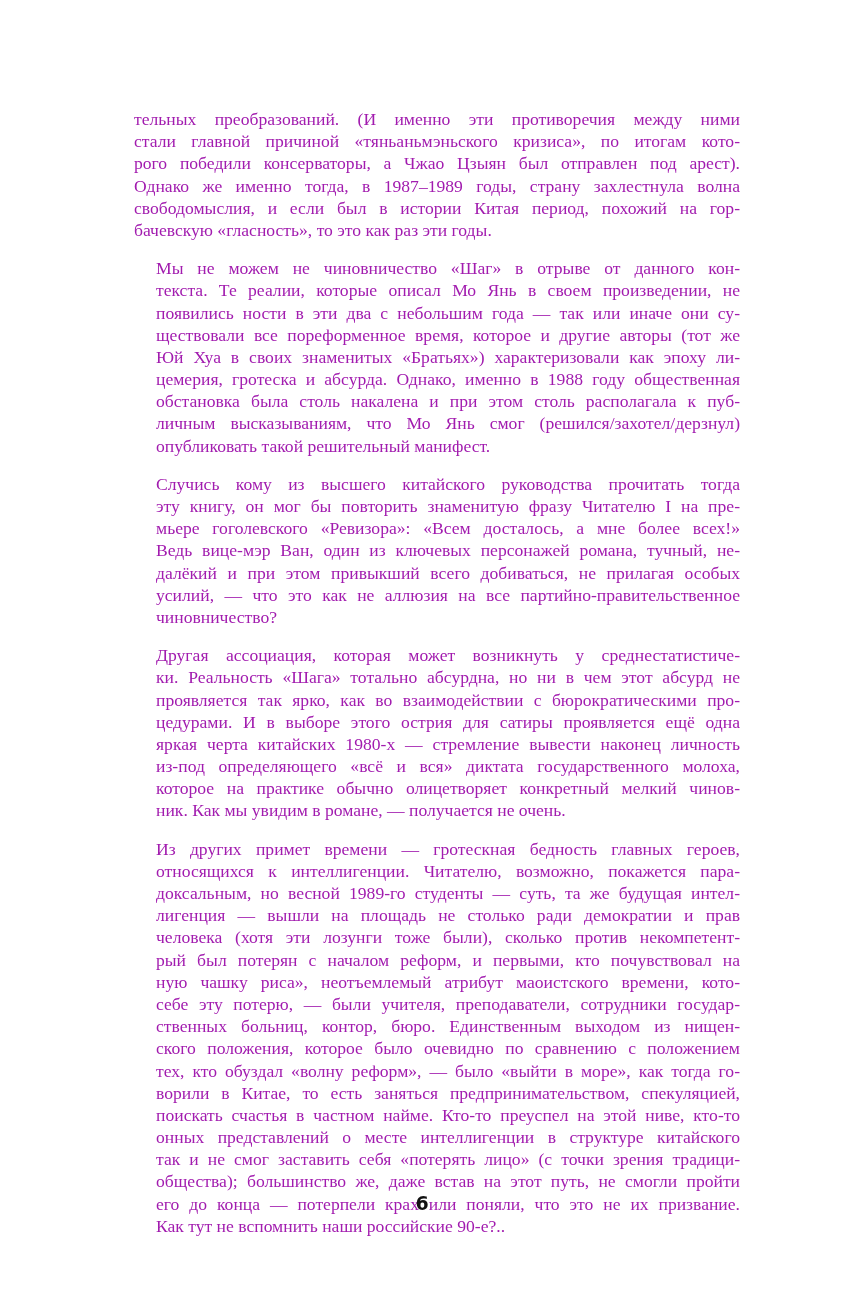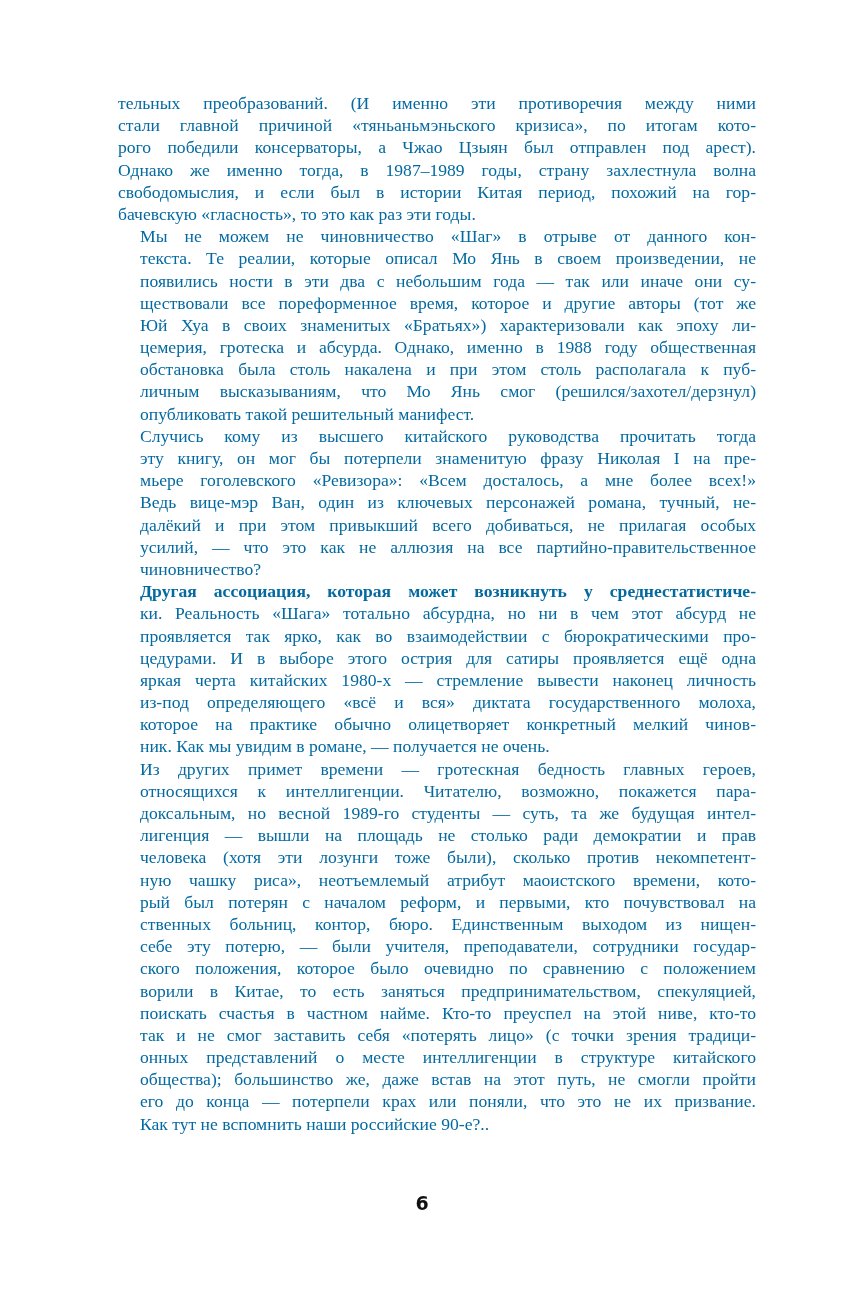--- a/index.html
+++ b/index.html
@@ -2,23 +2,23 @@
 <html><head>
 <meta charset="utf-8">
 <style>
   html, body { margin:0; padding:0; background:#ffffff; }
   body { width:844px; height:1311px; position:relative; overflow:hidden; }
   .page { position:absolute; left:118px; top:92px; width:638px; }
   .para {
     font-family: "Liberation Serif", "DejaVu Serif", serif;
     font-size: 17.6px;
     line-height: 22.2px;
-    color:#0369a1;
+    color:#a21caf;
     text-align: justify;
-    margin:0;
+    margin:16px;
     hyphens: manual;
   }
   .para.indent { text-indent: 22px; }
   .line { display:block; text-align: justify; text-align-last: justify; white-space: nowrap; height:22.2px; overflow:visible; }
   .line.last { text-align-last: left; }
   .page-number {
     position:absolute; left:0; width:844px; top:1192px; text-align:center;
     font-family: "DejaVu Sans", sans-serif; font-size:19px; font-weight:bold; color:#111;
   }
 </style>
@@ -40,51 +40,52 @@
       <span class="line">появились ности в эти два с небольшим года — так или иначе они су-</span>
       <span class="line">ществовали все пореформенное время, которое и другие авторы (тот же</span>
       <span class="line">Юй Хуа в своих знаменитых «Братьях») характеризовали как эпоху ли-</span>
       <span class="line">цемерия, гротеска и абсурда. Однако, именно в 1988 году общественная</span>
       <span class="line">обстановка была столь накалена и при этом столь располагала к пуб-</span>
       <span class="line">личным высказываниям, что Мо Янь смог (решился/захотел/дерзнул)</span>
       <span class="line last">опубликовать такой решительный манифест.</span>
     </div>
   <div class="para indent">
       <span class="line" style="text-indent: 22px;">Случись кому из высшего китайского руководства прочитать тогда</span>
-      <span class="line">эту книгу, он мог бы потерпели знаменитую фразу Николая I на пре-</span>
+      <span class="line">эту книгу, он мог бы повторить знаменитую фразу Читателю I на пре-</span>
       <span class="line">мьере гоголевского «Ревизора»: «Всем досталось, а мне более всех!»</span>
       <span class="line">Ведь вице-мэр Ван, один из ключевых персонажей романа, тучный, не-</span>
       <span class="line">далёкий и при этом привыкший всего добиваться, не прилагая особых</span>
       <span class="line">усилий, — что это как не аллюзия на все партийно-правительственное</span>
       <span class="line last">чиновничество?</span>
     </div>
   <div class="para indent">
-      <span class="line" style="text-indent: 22px; font-weight: bold;">Другая ассоциация, которая может возникнуть у среднестатистиче-</span>
+      <span class="line" style="text-indent: 22px;">Другая ассоциация, которая может возникнуть у среднестатистиче-</span>
       <span class="line">ки. Реальность «Шага» тотально абсурдна, но ни в чем этот абсурд не</span>
       <span class="line">проявляется так ярко, как во взаимодействии с бюрократическими про-</span>
       <span class="line">цедурами. И в выборе этого острия для сатиры проявляется ещё одна</span>
       <span class="line">яркая черта китайских 1980-х — стремление вывести наконец личность</span>
       <span class="line">из-под определяющего «всё и вся» диктата государственного молоха,</span>
       <span class="line">которое на практике обычно олицетворяет конкретный мелкий чинов-</span>
       <span class="line last">ник. Как мы увидим в романе, — получается не очень.</span>
     </div>
   <div class="para indent">
       <span class="line" style="text-indent: 22px;">Из других примет времени — гротескная бедность главных героев,</span>
       <span class="line">относящихся к интеллигенции. Читателю, возможно, покажется пара-</span>
       <span class="line">доксальным, но весной 1989-го студенты — суть, та же будущая интел-</span>
       <span class="line">лигенция — вышли на площадь не столько ради демократии и прав</span>
       <span class="line">человека (хотя эти лозунги тоже были), сколько против некомпетент-</span>
+      <span class="line">рый был потерян с началом реформ, и первыми, кто почувствовал на</span>
       <span class="line">ную чашку риса», неотъемлемый атрибут маоистского времени, кото-</span>
-      <span class="line">рый был потерян с началом реформ, и первыми, кто почувствовал на</span>
+      <span class="line">себе эту потерю, — были учителя, преподаватели, сотрудники государ-</span>
       <span class="line">ственных больниц, контор, бюро. Единственным выходом из нищен-</span>
-      <span class="line">себе эту потерю, — были учителя, преподаватели, сотрудники государ-</span>
       <span class="line">ского положения, которое было очевидно по сравнению с положением</span>
+      <span class="line">тех, кто обуздал «волну реформ», — было «выйти в море», как тогда го-</span>
       <span class="line">ворили в Китае, то есть заняться предпринимательством, спекуляцией,</span>
       <span class="line">поискать счастья в частном найме. Кто-то преуспел на этой ниве, кто-то</span>
+      <span class="line">онных представлений о месте интеллигенции в структуре китайского</span>
       <span class="line">так и не смог заставить себя «потерять лицо» (с точки зрения традици-</span>
-      <span class="line">онных представлений о месте интеллигенции в структуре китайского</span>
       <span class="line">общества); большинство же, даже встав на этот путь, не смогли пройти</span>
       <span class="line">его до конца — потерпели крах или поняли, что это не их призвание.</span>
       <span class="line last">Как тут не вспомнить наши российские 90-е?..</span>
     </div>
 </div>
 
 <div class="page-number">6</div>
 
 </body></html>

